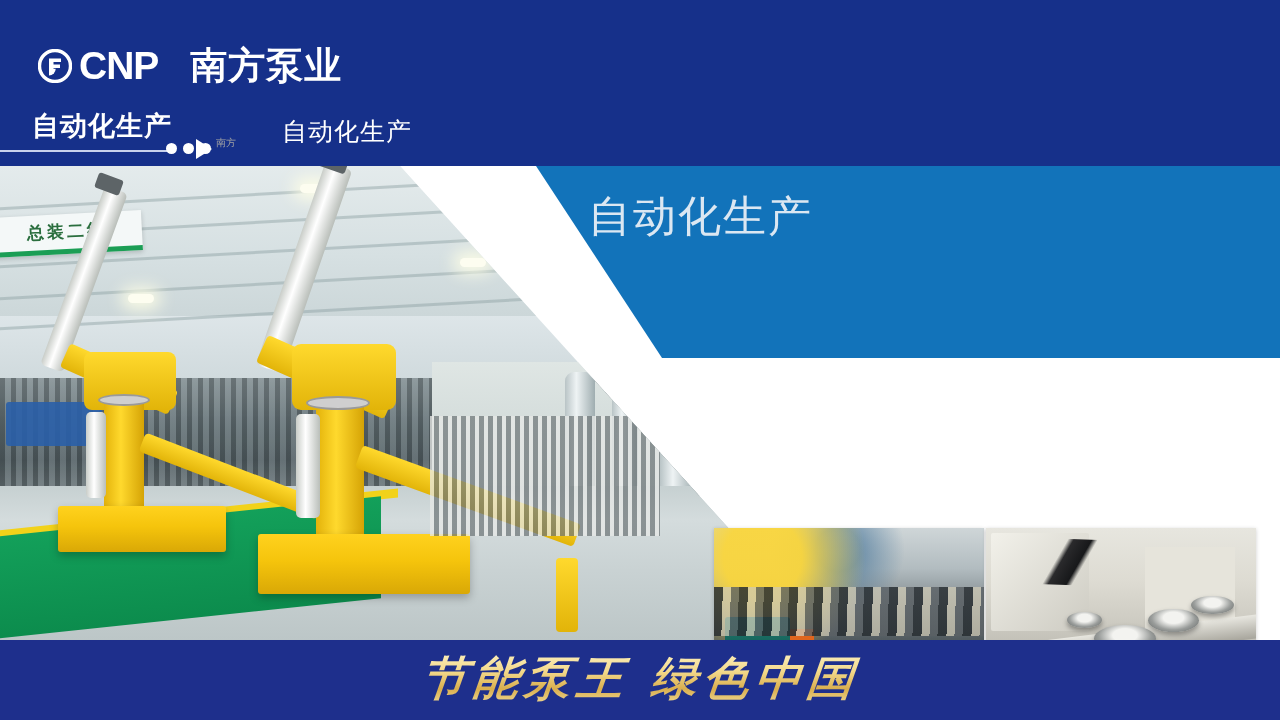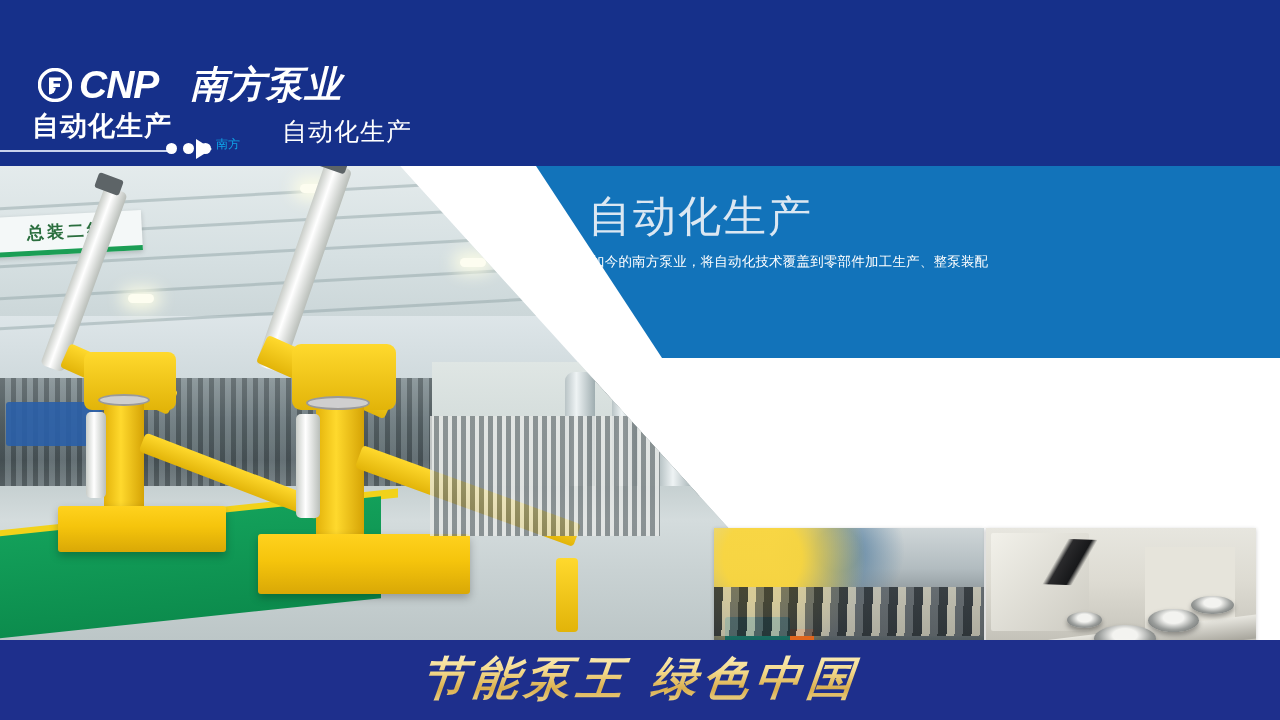--- a/index.html
+++ b/index.html
@@ -7,37 +7,37 @@
   body {
     font-family:"Liberation Sans","DejaVu Sans",sans-serif;
     background:#16308a;
     position:relative;
   }
   .slide { position:absolute; inset:0; width:1280px; height:720px; overflow:hidden; background:#16308a; }
 
   
   .header { position:absolute; left:0; top:0; width:1280px; height:166px; background:#16308a; z-index:20; }
 
-  .brand { position:absolute; left:38px; top:68px; display:flex; align-items:flex-end; gap:7px;font-style:italic; }
+  .brand { position:absolute; left:38px; top:49px; display:flex; align-items:flex-end; gap:7px; }
   .brand-mark { width:34px; height:34px; position:relative; }
   .brand-mark svg { display:block; }
   .brand-cnp { font-size:39px; font-weight:bold; color:#fff; letter-spacing:-1px; line-height:34px;
                font-family:"Liberation Sans","DejaVu Sans",sans-serif; }
   .brand-cn { font-size:37px; font-weight:bold; color:#fff; line-height:34px; margin-left:25px;
               font-family:"DejaVu Sans","Liberation Sans",sans-serif; letter-spacing:1px; }
 
   .section-title { position:absolute; left:32px; top:108px; font-size:27px; font-weight:bold; color:#ffffff;
                    font-family:"DejaVu Sans","Liberation Sans",sans-serif; letter-spacing:1px; }
 
   .rule { position:absolute; left:0px; top:150px; width:172px; height:2px; background:#c9d2ec; }
   .dots { position:absolute; left:166px; top:143px; display:flex; align-items:center; gap:6px; }
   .dots i { display:block; width:11px; height:11px; border-radius:50%; background:#ffffff; }
   .arrow { position:absolute; left:196px; top:139px; width:0; height:0;
            border-top:10px solid transparent; border-bottom:10px solid transparent; border-left:16px solid #ffffff; }
-  .nav-label { position:absolute; left:216px; top:136px; font-size:12px; color:#0ea5e9;
+  .nav-label { position:absolute; left:216px; top:136px; font-size:10px; color:#a3a3a3;
                font-family:"DejaVu Sans","Liberation Sans",sans-serif; }
   .nav-current { position:absolute; left:282px; top:115px; font-size:25px; color:#ffffff;
                  font-family:"DejaVu Sans","Liberation Sans",sans-serif; letter-spacing:1px; }
 
   
   .stage { position:absolute; left:0; top:166px; width:1280px; height:474px; overflow:hidden; background:#ffffff; }
 
   
   .photo-big {
     position:absolute; left:0; top:0; width:830px; height:474px;
@@ -243,21 +243,20 @@
                     background:repeating-linear-gradient(90deg, rgba(230,232,230,.9) 0 4px, rgba(110,118,120,.85) 4px 9px);
                     opacity:.85;"></div>
       </div>
     </div>
 
     <div class="wedge"></div>
 
     <div class="panel"></div>
     <div class="panel-h1">自动化生产</div>
     <div class="panel-body">
-      <p>如今的南方泵业，将自动化技术覆盖到零部件加工生产、整泵装配</p>
     </div>
 
     <div class="thumb t1">
       <div class="tin a"></div>
     </div>
 
     <div class="thumb t2">
       <div class="tin b">
         <div class="belt"></div>
         <div class="disc" style="left:40%;  top:72%; width:23%; height:20%;"></div>

